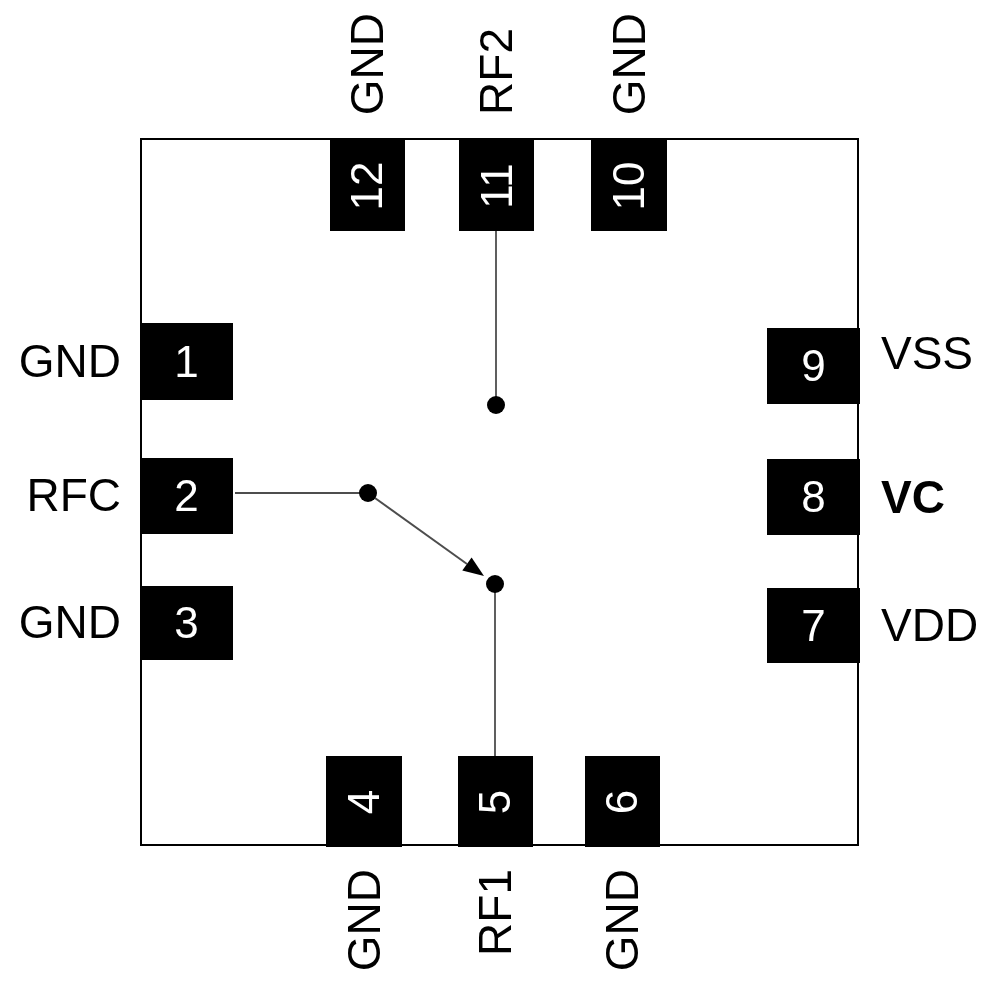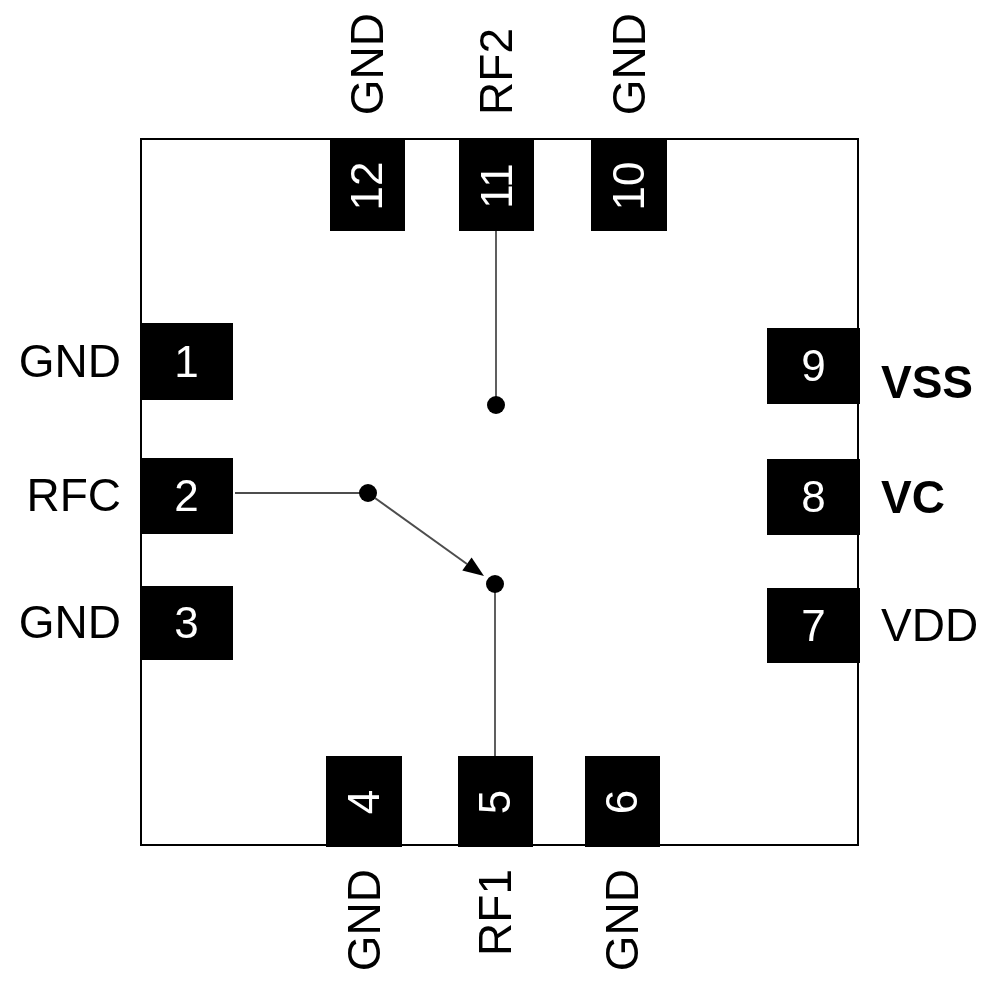--- a/index.html
+++ b/index.html
@@ -126,19 +126,19 @@
   <div class="label hlabel" style="right:879px; top:361px;">GND</div>
   <div class="label hlabel" style="right:879px; top:495px;">RFC</div>
   <div class="label hlabel" style="right:879px; top:622px;">GND</div>
 
   <div class="label vlabel" style="left:341px; top:869px;">GND</div>
   <div class="label vlabel" style="left:472px; top:869px;">RF1</div>
   <div class="label vlabel" style="left:599px; top:869px;">GND</div>
 
   <div class="label hlabel" style="left:881px; top:625px;text-align:right;">VDD</div>
   <div class="label hlabel" style="left:881px; top:497px;font-weight:bold;">VC</div>
-  <div class="label hlabel" style="left:881px; top:382px;font-weight:bold;">VSS</div>
+  <div class="label hlabel" style="left:881px; top:353px;">VSS</div>
 
   <div class="label vlabel" style="left:606px; bottom:874px;">GND</div>
   <div class="label vlabel" style="left:473px; bottom:874px;">RF2</div>
   <div class="label vlabel" style="left:344px; bottom:874px;">GND</div>
 
 </div>
 
 </body></html>

